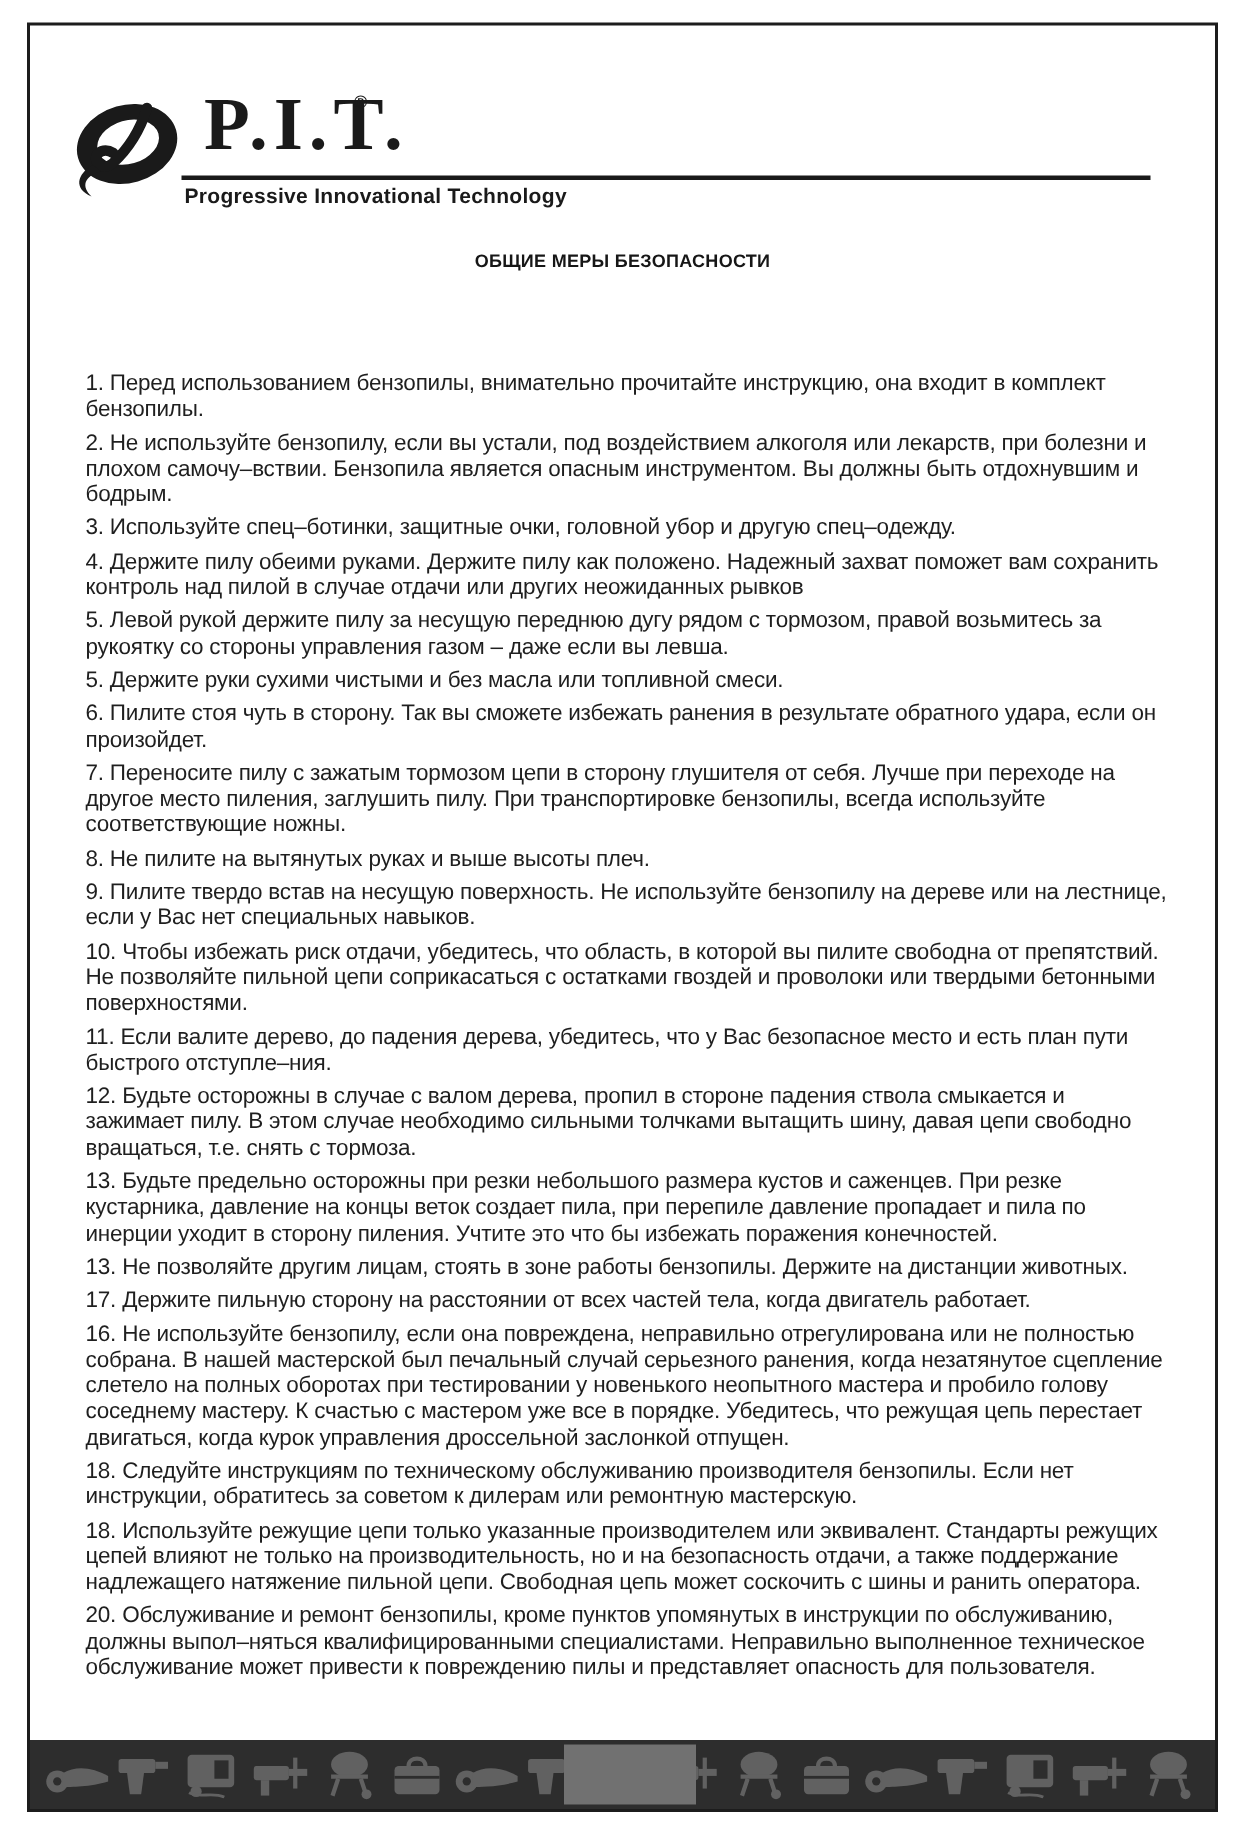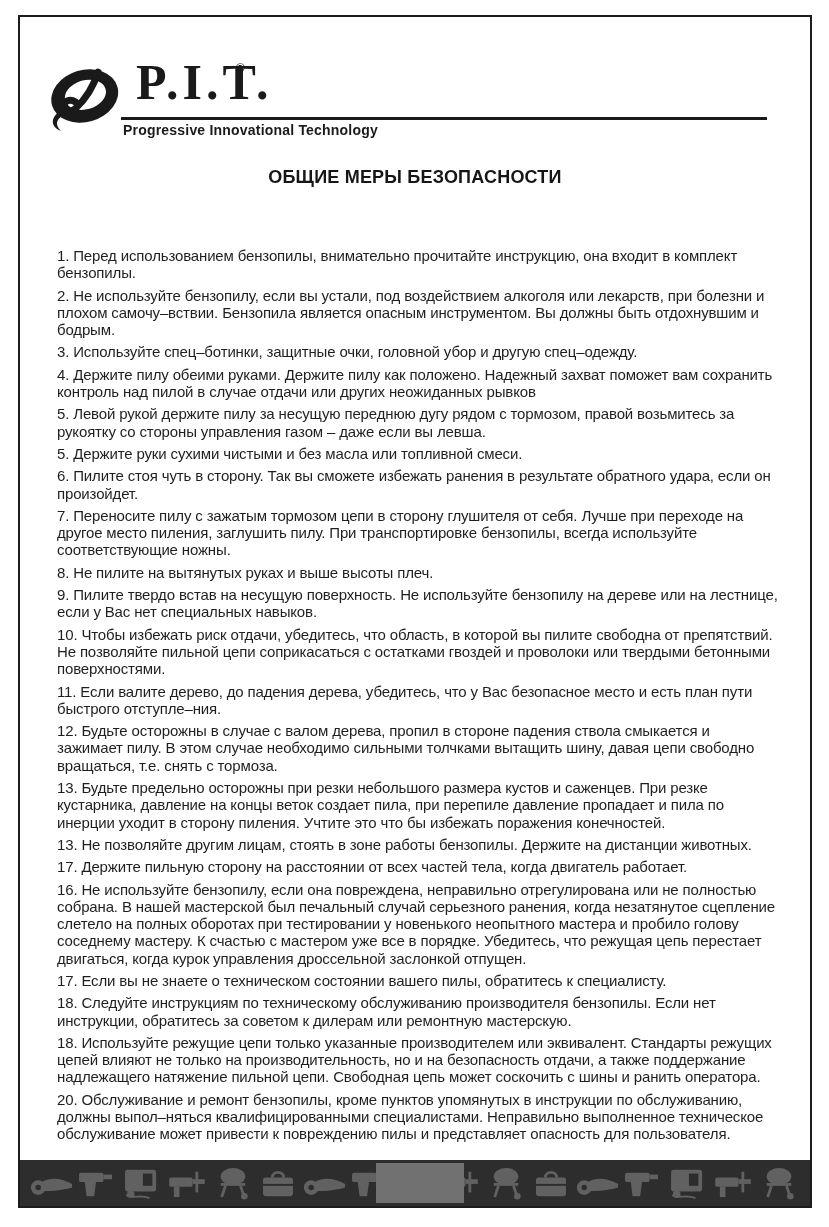--- a/index.html
+++ b/index.html
@@ -28,21 +28,21 @@
     font-family:"Liberation Sans", sans-serif; letter-spacing:0; color:#1a1a1a;
   }
   .logo-rule{position:absolute; left:101px; top:100px; width:646px; height:3px; background:#1a1a1a;}
   .tagline{
     position:absolute; left:103px; top:105px; font-size:14px; font-weight:bold;
     letter-spacing:0.2px; color:#1a1a1a;
   }
   
   .title{
     position:absolute; left:0; top:150px; width:100%; text-align:center;
-    font-size:18px; font-weight:bold; letter-spacing:0.2px; color:#161616;
+    font-size:12px; font-weight:bold; letter-spacing:0.2px; color:#161616;
   }
   
   .list{
     position:absolute; left:37px; top:230px; width:722px;
     font-size:15px; line-height:17.3px; letter-spacing:-0.15px; color:var(--text);
   }
   .list p{margin:0 0 5px 0; padding:0;}
   
   .footer{
     position:absolute; left:0; bottom:0; width:100%; height:46px;
@@ -95,21 +95,20 @@
         <p>7. Переносите пилу с зажатым тормозом цепи в сторону глушителя от себя. Лучше при переходе на другое место пиления, заглушить пилу. При транспортировке бензопилы, всегда используйте соответствующие ножны.</p>
         <p>8. Не пилите на вытянутых руках и выше высоты плеч.</p>
         <p>9. Пилите твердо встав на несущую поверхность. Не используйте бензопилу на дереве или на лестнице, если у Вас нет специальных навыков.</p>
         <p>10. Чтобы избежать риск отдачи, убедитесь, что область, в которой вы пилите свободна от препятствий. Не позволяйте пильной цепи соприкасаться с остатками гвоздей и проволоки или твердыми бетонными поверхностями.</p>
         <p>11. Если валите дерево, до падения дерева, убедитесь, что у Вас безопасное место и есть план пути быстрого отступле–ния.</p>
         <p>12. Будьте осторожны в случае с валом дерева, пропил в стороне падения ствола смыкается и зажимает пилу. В этом случае необходимо сильными толчками вытащить шину, давая цепи свободно вращаться, т.е. снять с тормоза.</p>
         <p>13. Будьте предельно осторожны при резки небольшого размера кустов и саженцев. При резке кустарника, давление на концы веток создает пила, при перепиле давление пропадает и пила по инерции уходит в сторону пиления. Учтите это что бы избежать поражения конечностей.</p>
         <p>13. Не позволяйте другим лицам, стоять в зоне работы бензопилы. Держите на дистанции животных.</p>
         <p>17. Держите пильную сторону на расстоянии от всех частей тела, когда двигатель работает.</p>
         <p>16. Не используйте бензопилу, если она повреждена, неправильно отрегулирована или не полностью собрана. В нашей мастерской был печальный случай серьезного ранения, когда незатянутое сцепление слетело на полных оборотах при тестировании у новенького неопытного мастера и пробило голову соседнему мастеру. К счастью с мастером уже все в порядке. Убедитесь, что режущая цепь перестает двигаться, когда курок управления дроссельной заслонкой отпущен.</p>
-        <p>17. Если вы не знаете о техническом состоянии вашего пилы, обратитесь к специалисту.</p>
         <p>18. Следуйте инструкциям по техническому обслуживанию производителя бензопилы. Если нет инструкции, обратитесь за советом к дилерам или ремонтную мастерскую.</p>
         <p>18. Используйте режущие цепи только указанные производителем или эквивалент. Стандарты режущих цепей влияют не только на производительность, но и на безопасность отдачи, а также поддержание надлежащего натяжение пильной цепи. Свободная цепь может соскочить с шины и ранить оператора.</p>
         <p>20. Обслуживание и ремонт бензопилы, кроме пунктов упомянутых в инструкции по обслуживанию, должны выпол–няться квалифицированными специалистами. Неправильно выполненное техническое обслуживание может привести к повреждению пилы и представляет опасность для пользователя.</p>
       </div>
 
     <div class="footer">
       <div class="icon-strip">
           <span class="tool">
             <svg width="44" height="30" viewBox="0 0 48 32" fill="currentColor">
               <circle cx="10" cy="21" r="8"></circle>

